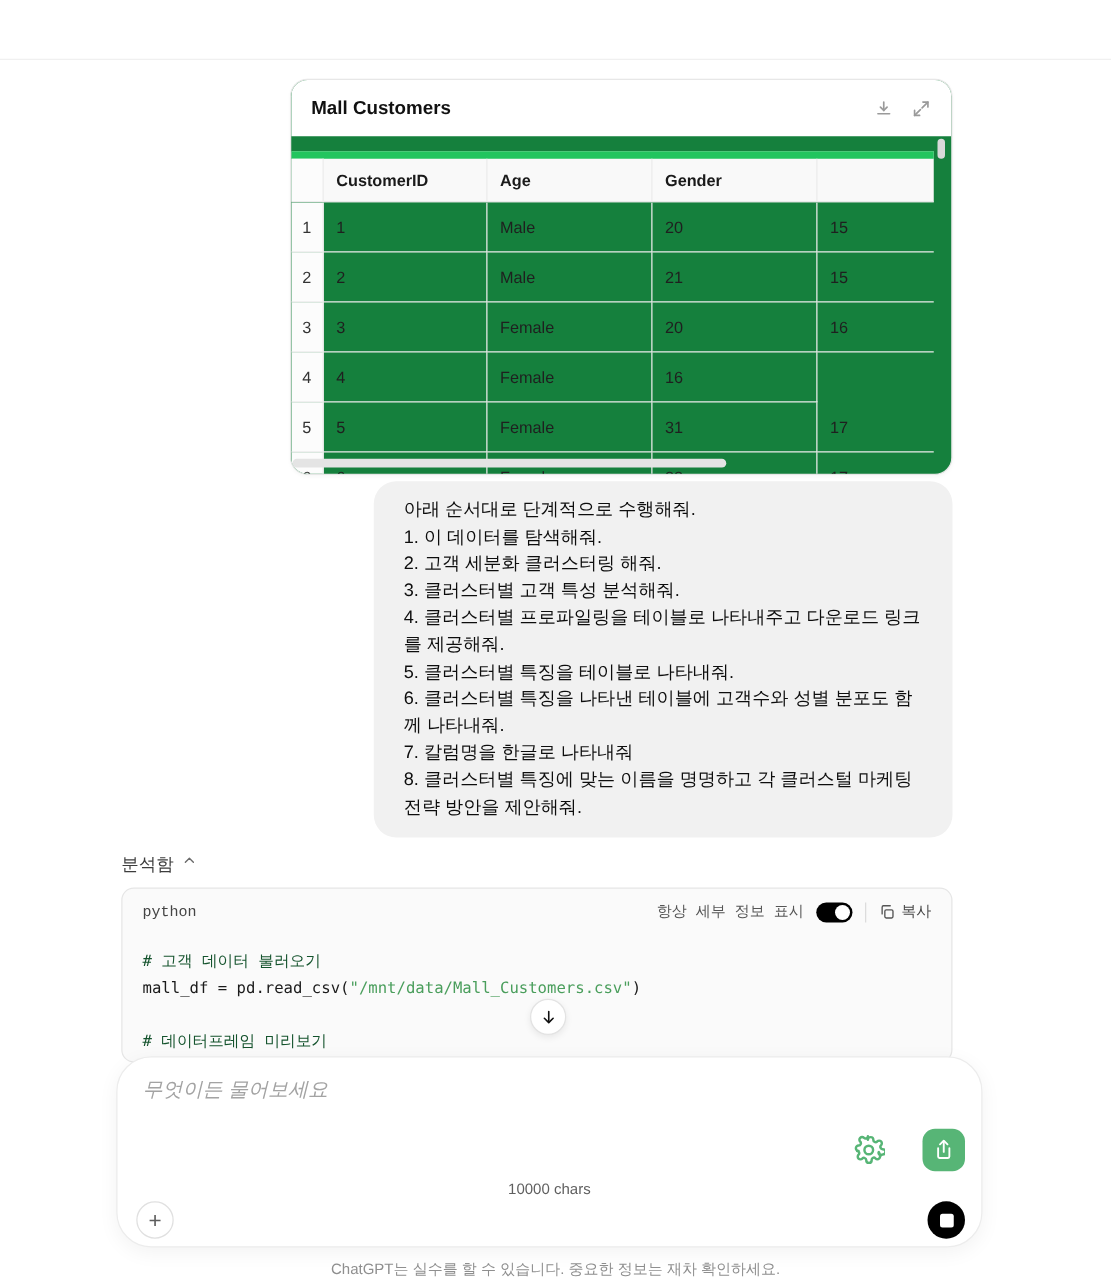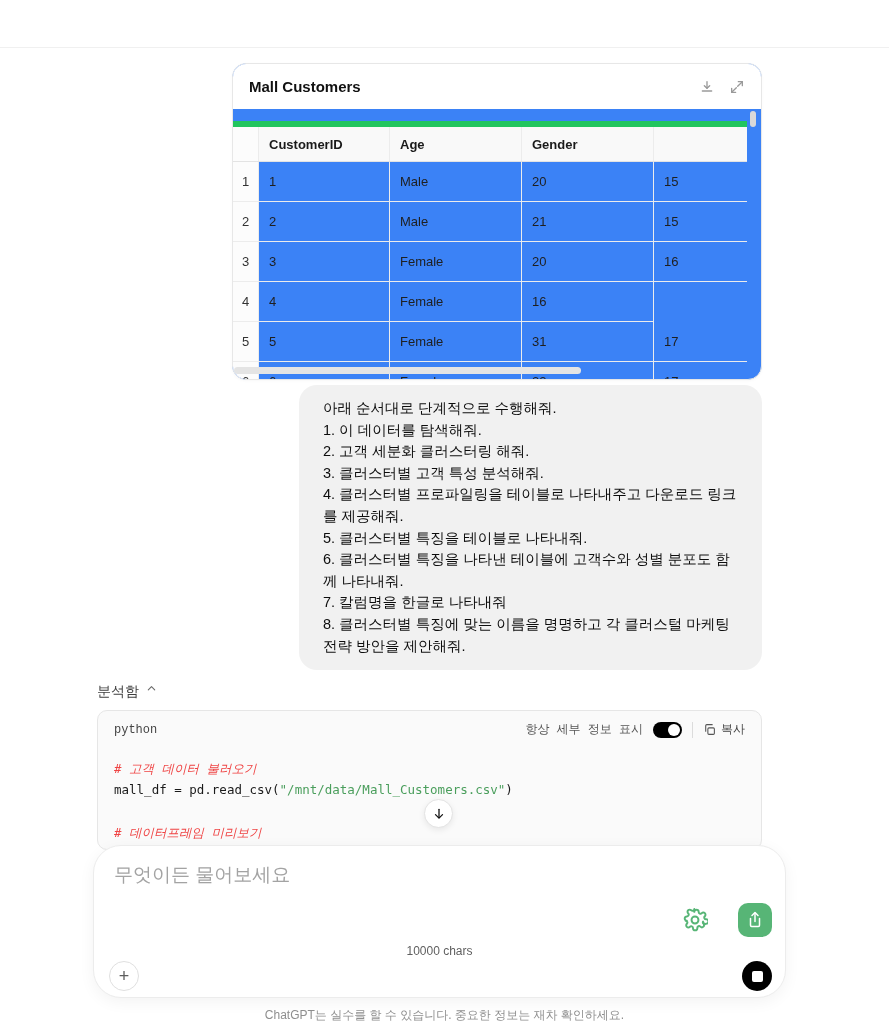--- a/index.html
+++ b/index.html
@@ -11,21 +11,21 @@
     color: #0d0d0d;
     overflow: hidden;
   }
 
   
   .top-divider { position:absolute; left:0; top:47px; width:889px; height:1px; background:#f0f0f0; }
 
   
   .table-card {
     position:absolute; left:232px; top:63px; width:530px; height:317px;
-    background:#3b82f6; border:1px solid #e7e7e7; border-radius:14px;
+    background:#15803d; border:1px solid #e7e7e7; border-radius:14px;
     box-shadow:0 1px 3px rgba(0,0,0,0.03);
     overflow:hidden;
   }
   .card-header {
     height:45px; display:flex; align-items:center; justify-content:space-between;
     padding:0 16px; background:#fff;
   }
   .card-title { font-size:15px; font-weight:700; color:#111; }
   .card-actions { display:flex; gap:14px; align-items:center; }
   .card-actions svg { display:block; cursor:pointer; }
@@ -84,21 +84,21 @@
   .toggle .knob {
     position:absolute; right:2px; top:2px; width:12px; height:12px; background:#fff; border-radius:50%;
   }
   .vdivider { width:1px; height:16px; background:#dcdcdc; }
   .copy-btn { display:flex; align-items:center; gap:5px; cursor:pointer; color:#444; }
   .code-body {
     padding:14px 16px 0 16px;
     font-family:"DejaVu Sans Mono", monospace;
     font-size:12.5px; line-height:21px; color:#1a1a1a;
   }
-  .code-comment { color:#ef4444; font-style:italic; }
+  .code-comment { color:#14532d; }
   .code-string { color:#4a9e5c; }
   .code-gap { height:22px; }
 
   .scroll-down-btn {
     position:absolute; left:424px; top:799px; width:29px; height:29px;
     background:#fff; border:1px solid #e3e3e3; border-radius:50%;
     box-shadow:0 2px 6px rgba(0,0,0,0.08);
     display:flex; align-items:center; justify-content:center;
     cursor:pointer; z-index:4; font-size:14px; color:#111;
   }
@@ -106,21 +106,21 @@
   
   .composer {
     position:absolute; left:93px; top:845px; width:693px; height:153px;
     background:#fff; border:1px solid #ececec; border-radius:28px;
     box-shadow:0 4px 16px rgba(0,0,0,0.05);
     z-index:5;
   }
   .composer textarea {
     position:absolute; left:20px; top:16px; width:560px; height:40px;
     border:none; outline:none; resize:none; background:transparent;
-    font-family:"Liberation Sans", sans-serif; font-size:19px; color:#0f172a;
+    font-family:"Liberation Sans", sans-serif; font-size:16px; color:#0f172a;font-style:italic;
   }
   .composer textarea::placeholder { color:#a3a3a3; }
   .gear-btn {
     position:absolute; right:77px; top:61px; width:26px; height:26px; cursor:pointer;
   }
   .share-btn {
     position:absolute; right:13px; top:57px; width:34px; height:34px;
     background:#57b576; border-radius:10px; display:flex; align-items:center; justify-content:center;
     cursor:pointer;
   }

